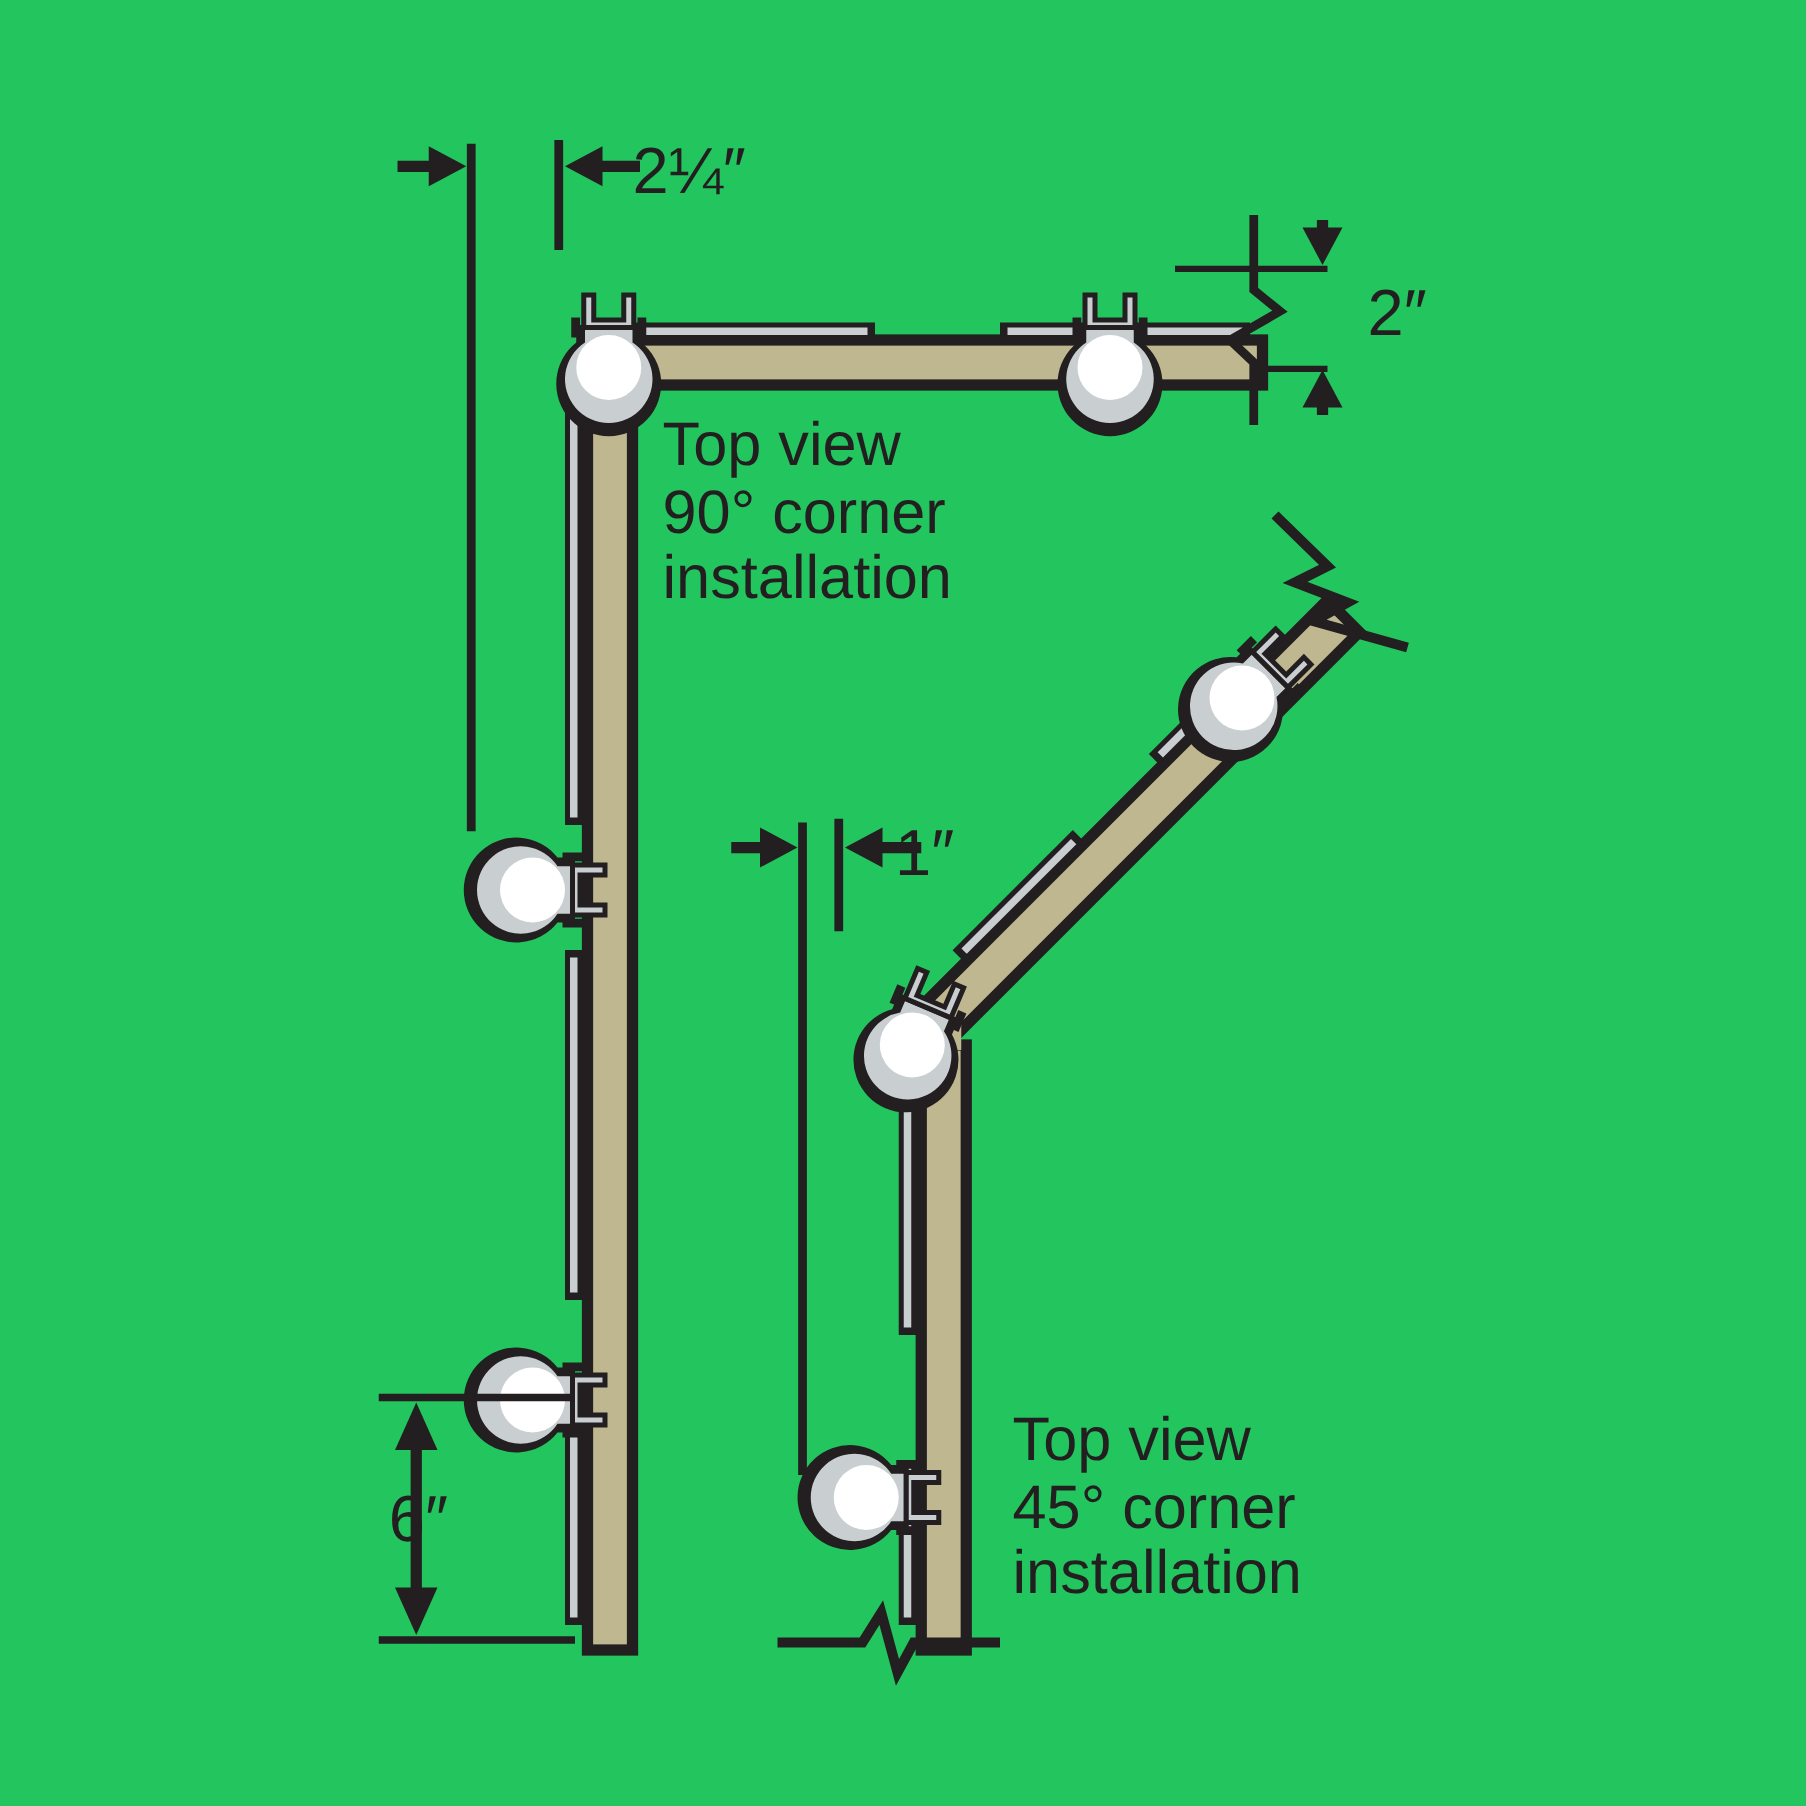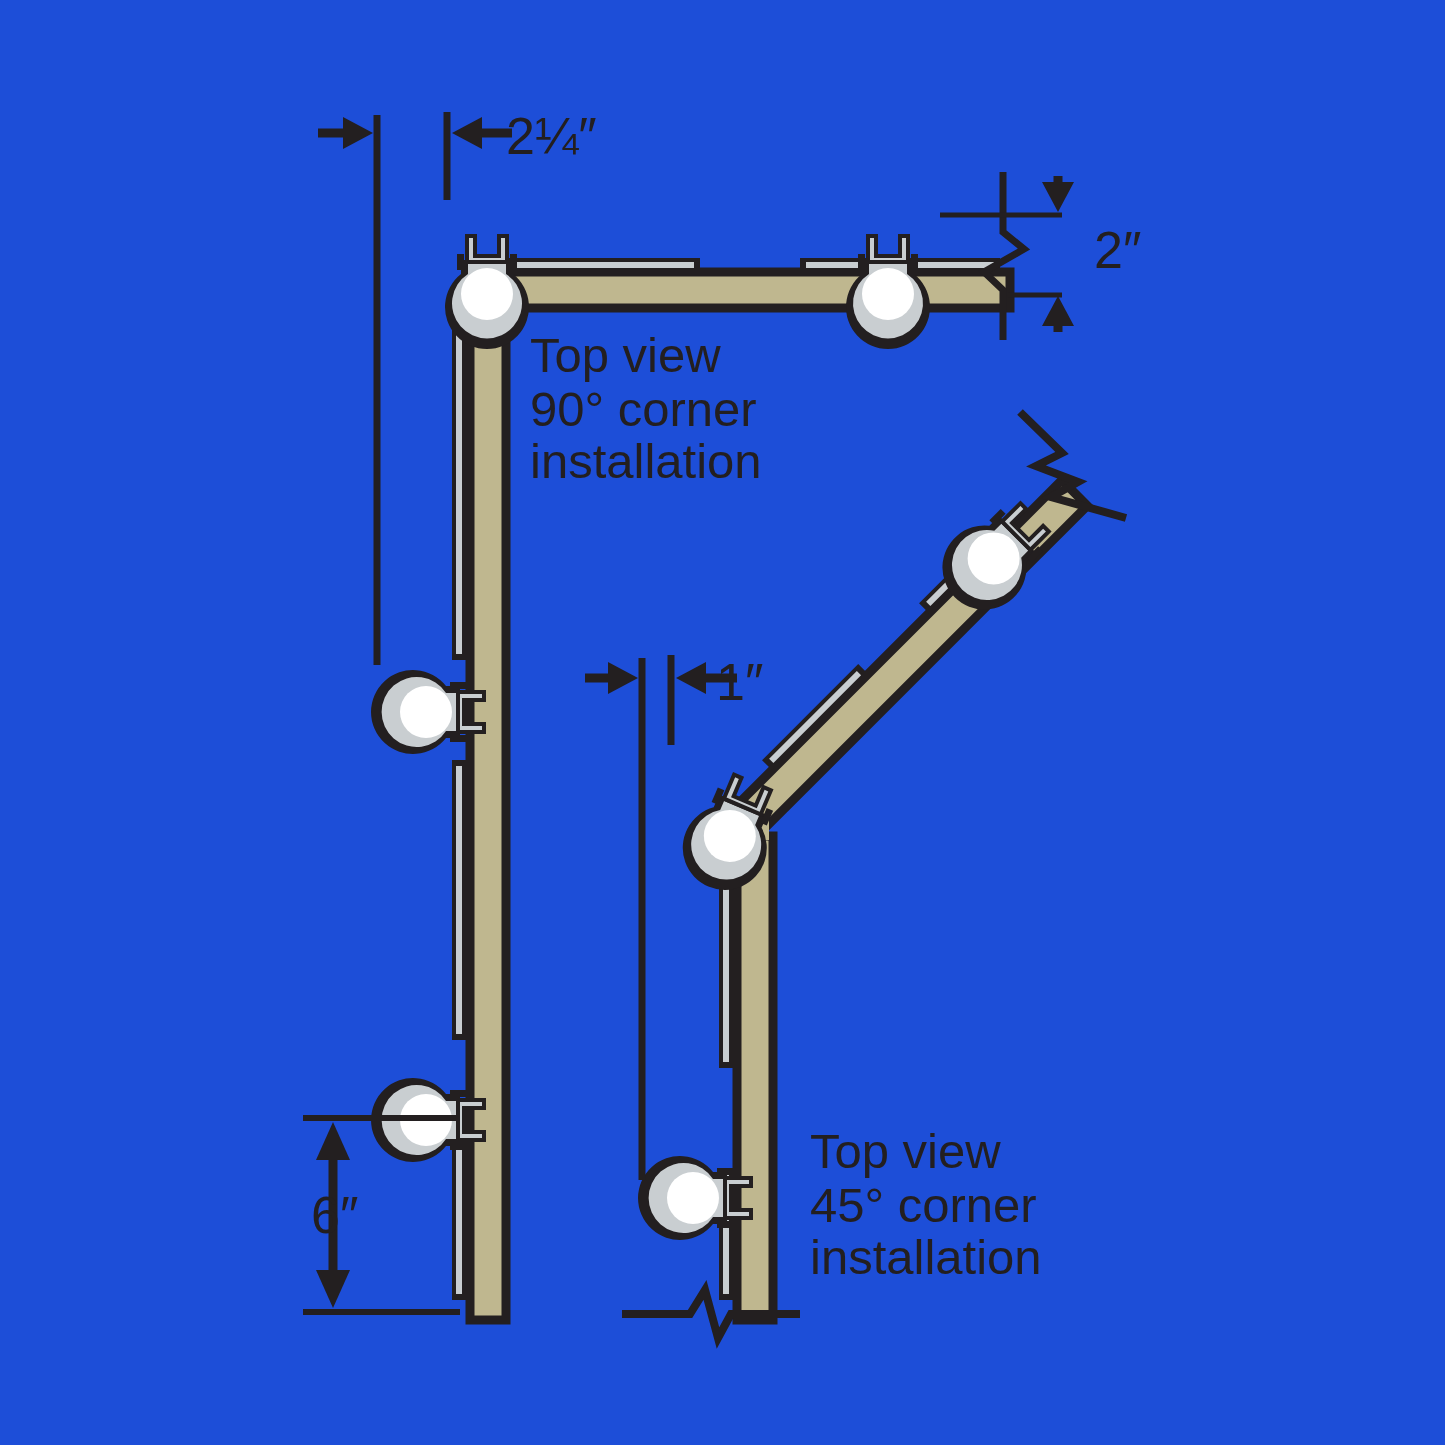--- a/index.html
+++ b/index.html
@@ -2,21 +2,21 @@
 <html><head>
 <meta charset="utf-8">
 <title>Corner Installation Detail</title>
 <style>
   html,body{margin:0;padding:0;background:#ffffff;}
   body{
     width:1445px;height:1445px;
     font-family:"Liberation Sans","DejaVu Sans",sans-serif;
     overflow:hidden;position:relative;
   }
-  #stage{position:absolute;left:0;top:0;width:1445px;height:1445px;background:#1d4ed8;}
+  #stage{position:absolute;left:0;top:0;width:1445px;height:1445px;background:#22c55e;}
   svg{display:block;}
   .dimtext{
     font-family:"Liberation Sans","DejaVu Sans",sans-serif;
     font-size:52px;fill:#231f20;font-weight:400;
   }
   .viewlabel{
     font-family:"Liberation Sans","DejaVu Sans",sans-serif;
     font-size:49px;fill:#231f20;font-weight:400;
   }
 </style>

